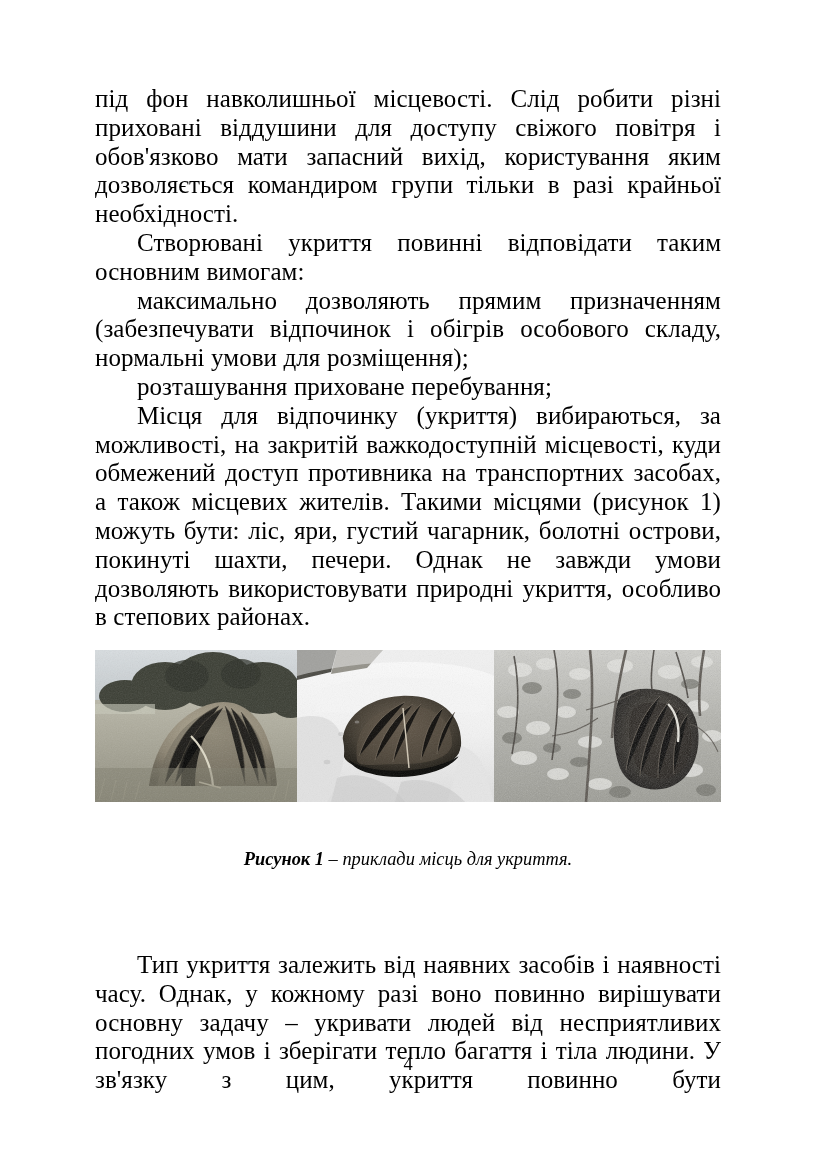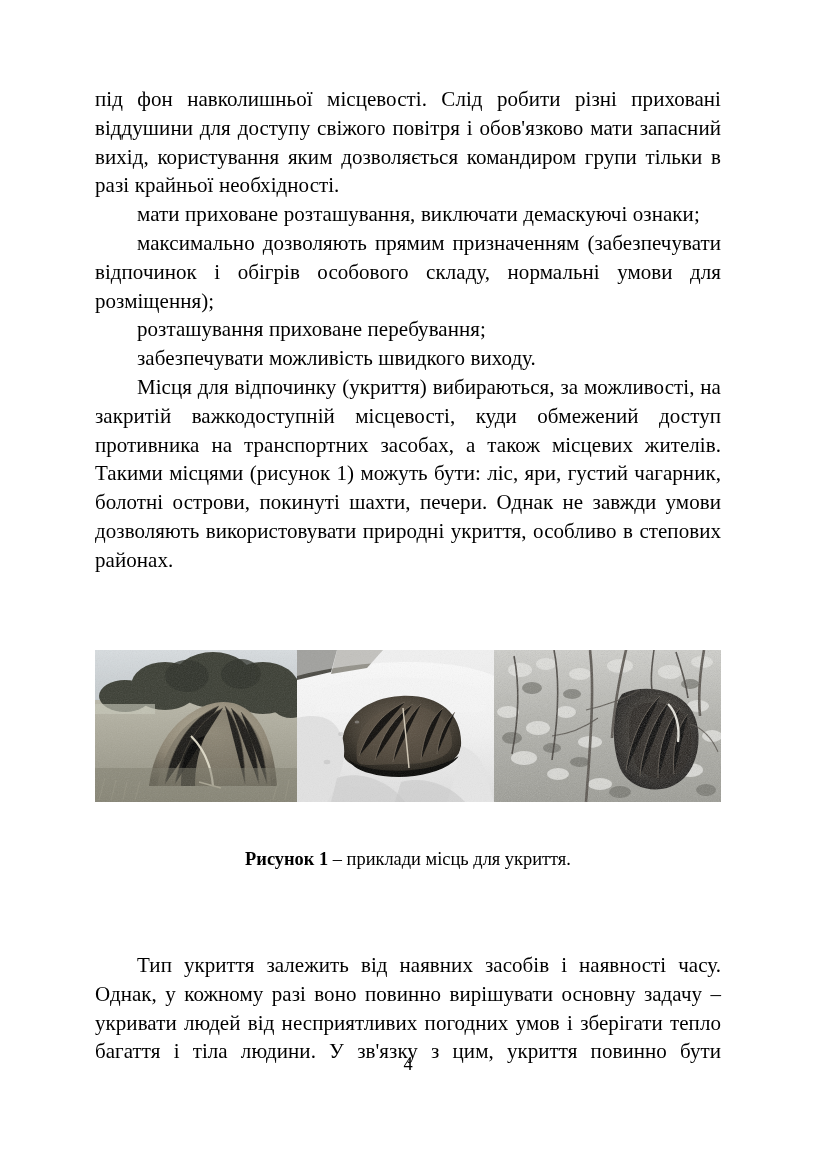--- a/index.html
+++ b/index.html
@@ -27,21 +27,21 @@
 
   .content {
     position: absolute;
     left: 95px;
     top: 85px;
     width: 626px;
   }
 
   p.body-text {
     margin: 0;
-    font-size: 21px;
+    font-size: 25px;
     line-height: 28.8px;
     text-align: justify;
     text-justify: inter-word;
     letter-spacing: 0.05px;
     word-spacing: 0.2px;
     -webkit-hyphens: none;
     hyphens: none;
   }
   p.body-text.indent {
     text-indent: 42px;
@@ -77,20 +77,21 @@
   .photo svg { display: block; width: 100%; height: 100%; }
 
   .figure-caption {
     position: absolute;
     left: 95px;
     top: 845px;
     width: 626px;
     font-size: 18.4px;
     line-height: 28.8px;
     text-align: center;
+    font-style: italic;
   }
   .figure-caption .caption-label {
     font-weight: bold;
   }
   .figure-caption .caption-text {
     font-weight: normal;
   }
 
   .tail-text {
     position: absolute;
@@ -112,28 +113,27 @@
 </style>
 </head>
 <body>
 
 <div class="page">
 
   <div class="content">
 
     <p class="body-text">під фон навколишньої місцевості. Слід робити різні приховані віддушини для доступу свіжого повітря і обов'язково мати запасний вихід, користування яким дозволяється командиром групи тільки в разі крайньої необхідності.</p>
 
-
-    <p class="body-text indent">мати приховане розташування, виключати демаскуючі ознаки;</p>
+    <p class="body-text indent">Створювані укриття повинні відповідати таким основним вимогам:</p>
+
 
     <p class="body-text indent">максимально дозволяють прямим призначенням (забезпечувати відпочинок і обігрів особового складу, нормальні умови для розміщення);</p>
 
     <p class="body-text indent">розташування приховане перебування;</p>
 
-    <p class="body-text indent">забезпечувати можливість швидкого виходу.</p>
 
     <p class="body-text indent">Місця для відпочинку (укриття) вибираються, за можливості, на закритій важкодоступній місцевості, куди обмежений доступ противника на транспортних засобах, а також місцевих жителів. Такими місцями (рисунок 1) можуть бути: ліс, яри, густий чагарник, болотні острови, покинуті шахти, печери. Однак не завжди умови дозволяють використовувати природні укриття, особливо в степових районах.</p>
 
   </div>
 
   <div class="figure-strip">
 
     <div class="photo photo-1">
       <svg viewBox="0 0 202 152" preserveAspectRatio="none" aria-hidden="true">
         <defs>

